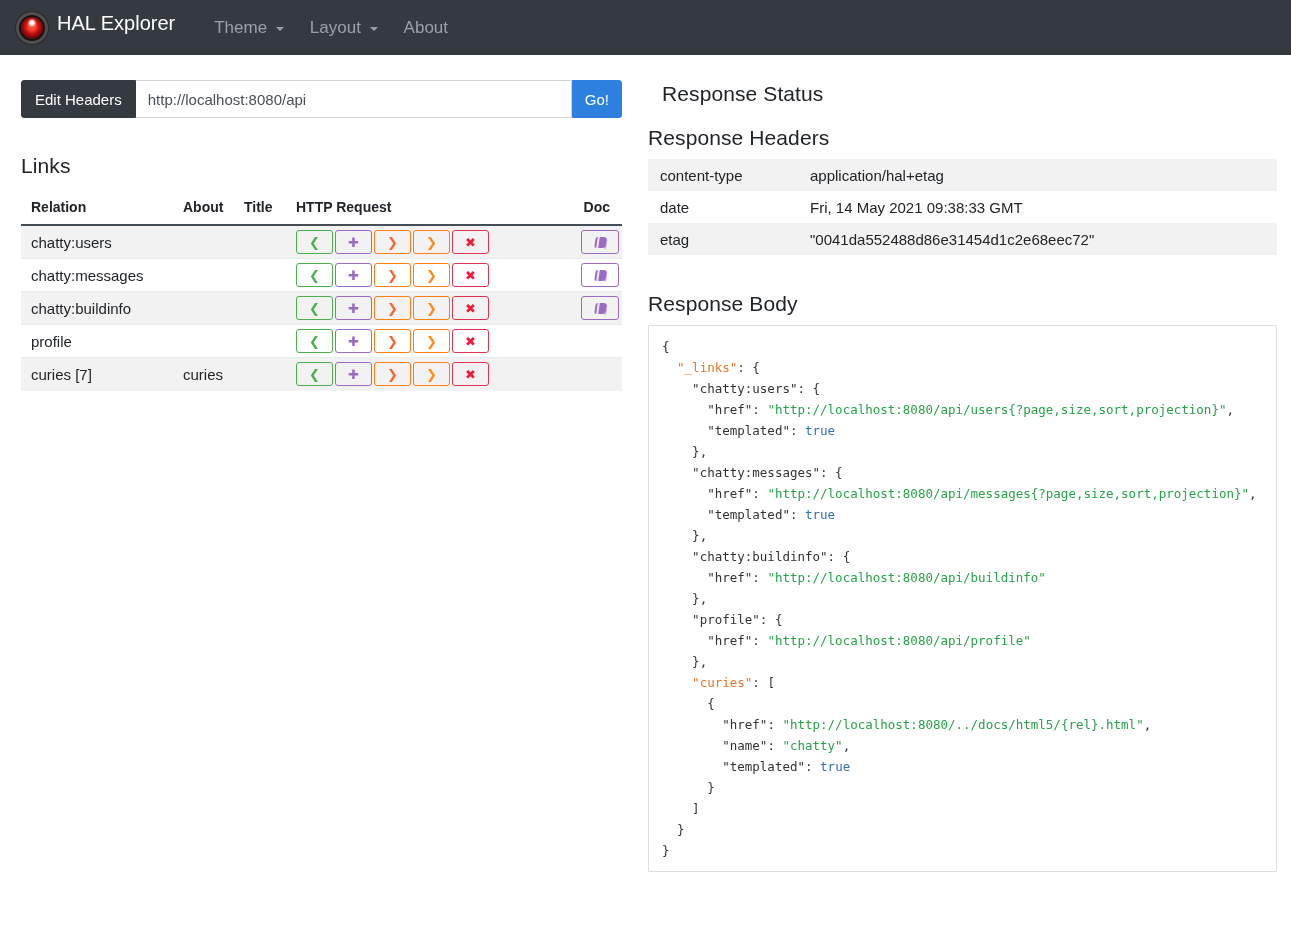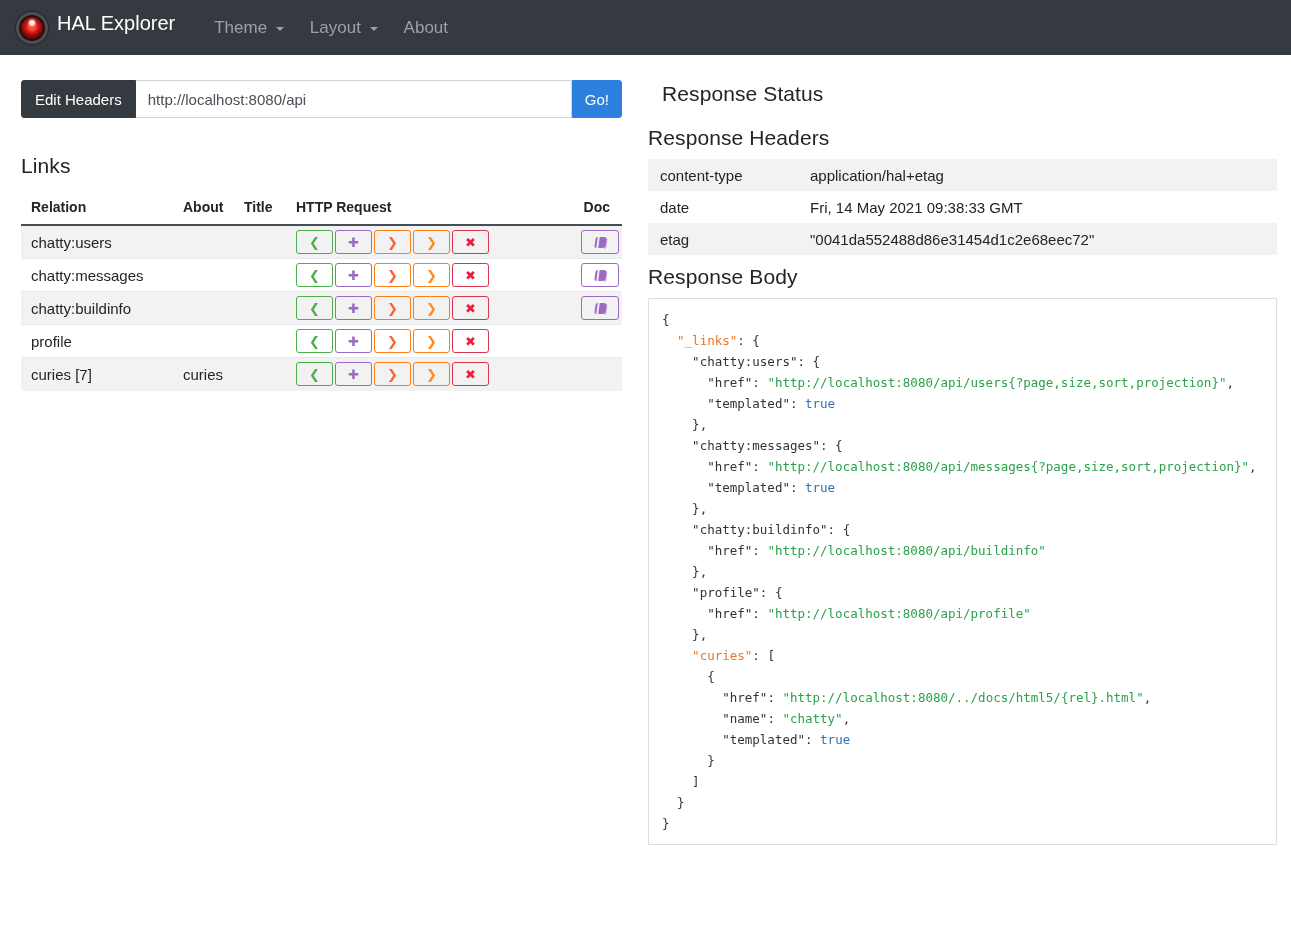--- a/index.html
+++ b/index.html
@@ -71,21 +71,21 @@
   .book-icon::after{content:"";position:absolute;left:2px;top:0;bottom:0;width:1.5px;background:#fff;opacity:.85}
   .book-icon::before{content:"";position:absolute;right:-1px;top:1px;bottom:-1px;width:2px;background:currentColor;opacity:.55;border-radius:0 2px 2px 0}
   
   .rs-title{margin:2px 14px 9px}
   .status-box{background:var(--stripe-bg,#f2f2f2);font-size:15px;padding:6px 12px;height:31px;line-height:19px}
   .rh-title{margin:20px 0 9px}
   .headers-table{width:100%;border-collapse:collapse;font-size:15px;table-layout:fixed}
   .headers-table td{padding:6px 12px;height:32px;vertical-align:middle;overflow:hidden;white-space:nowrap}
   .headers-table td.hkey{width:150px}
   .headers-table tr:nth-child(odd){background:var(--stripe-bg,#f2f2f2)}
-  .rb-title{margin:10px 0 9px}
+  .rb-title{margin:37px 0 9px}
   .body-box{
     border:1px solid #ddd;border-radius:1px;background:#fff;
     padding:10px 13px;margin-bottom:22px;
     font-family:"DejaVu Sans Mono","Liberation Mono",monospace;
     font-size:12.5px;line-height:21px;white-space:pre;overflow:hidden;
     color:var(--json-punct,#333);
   }
   .tk-p{color:var(--json-punct,#333)}
   .tk-k{color:var(--json-key,#333)}
   .tk-o{color:var(--json-okey,#e8762d)}

